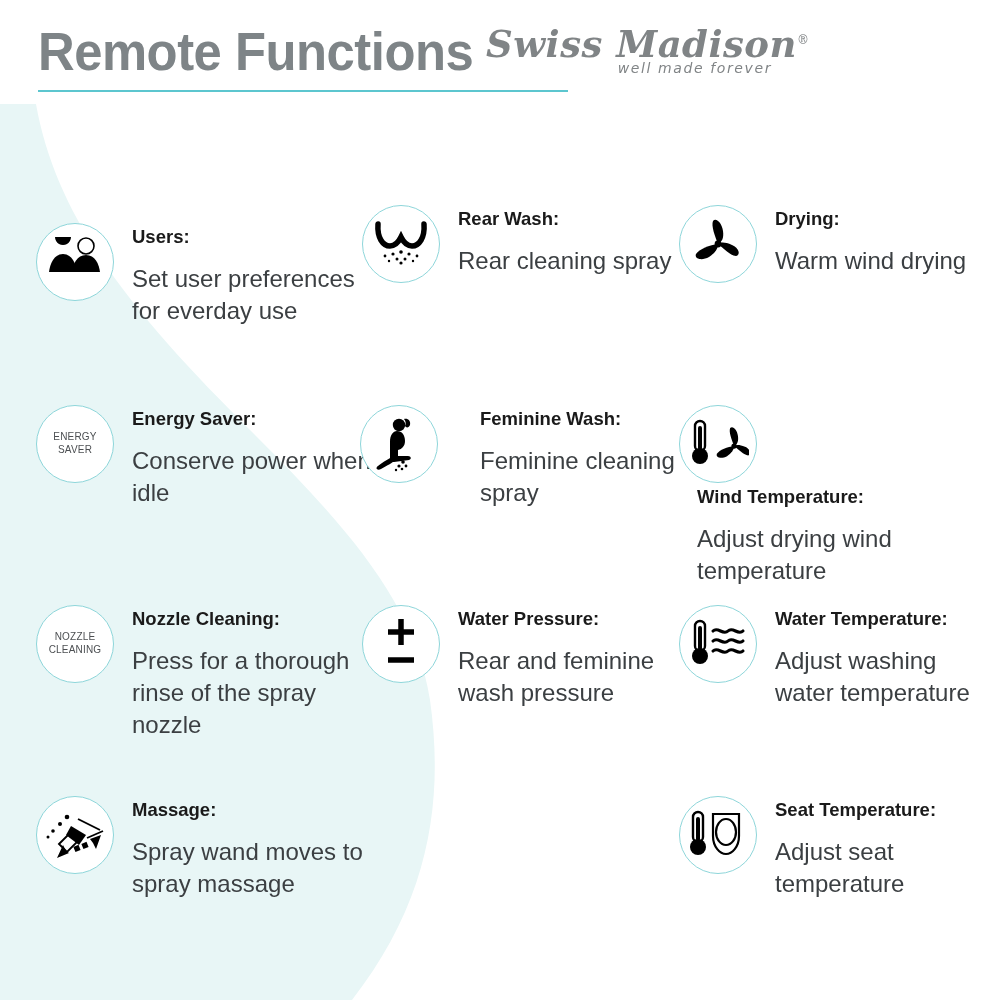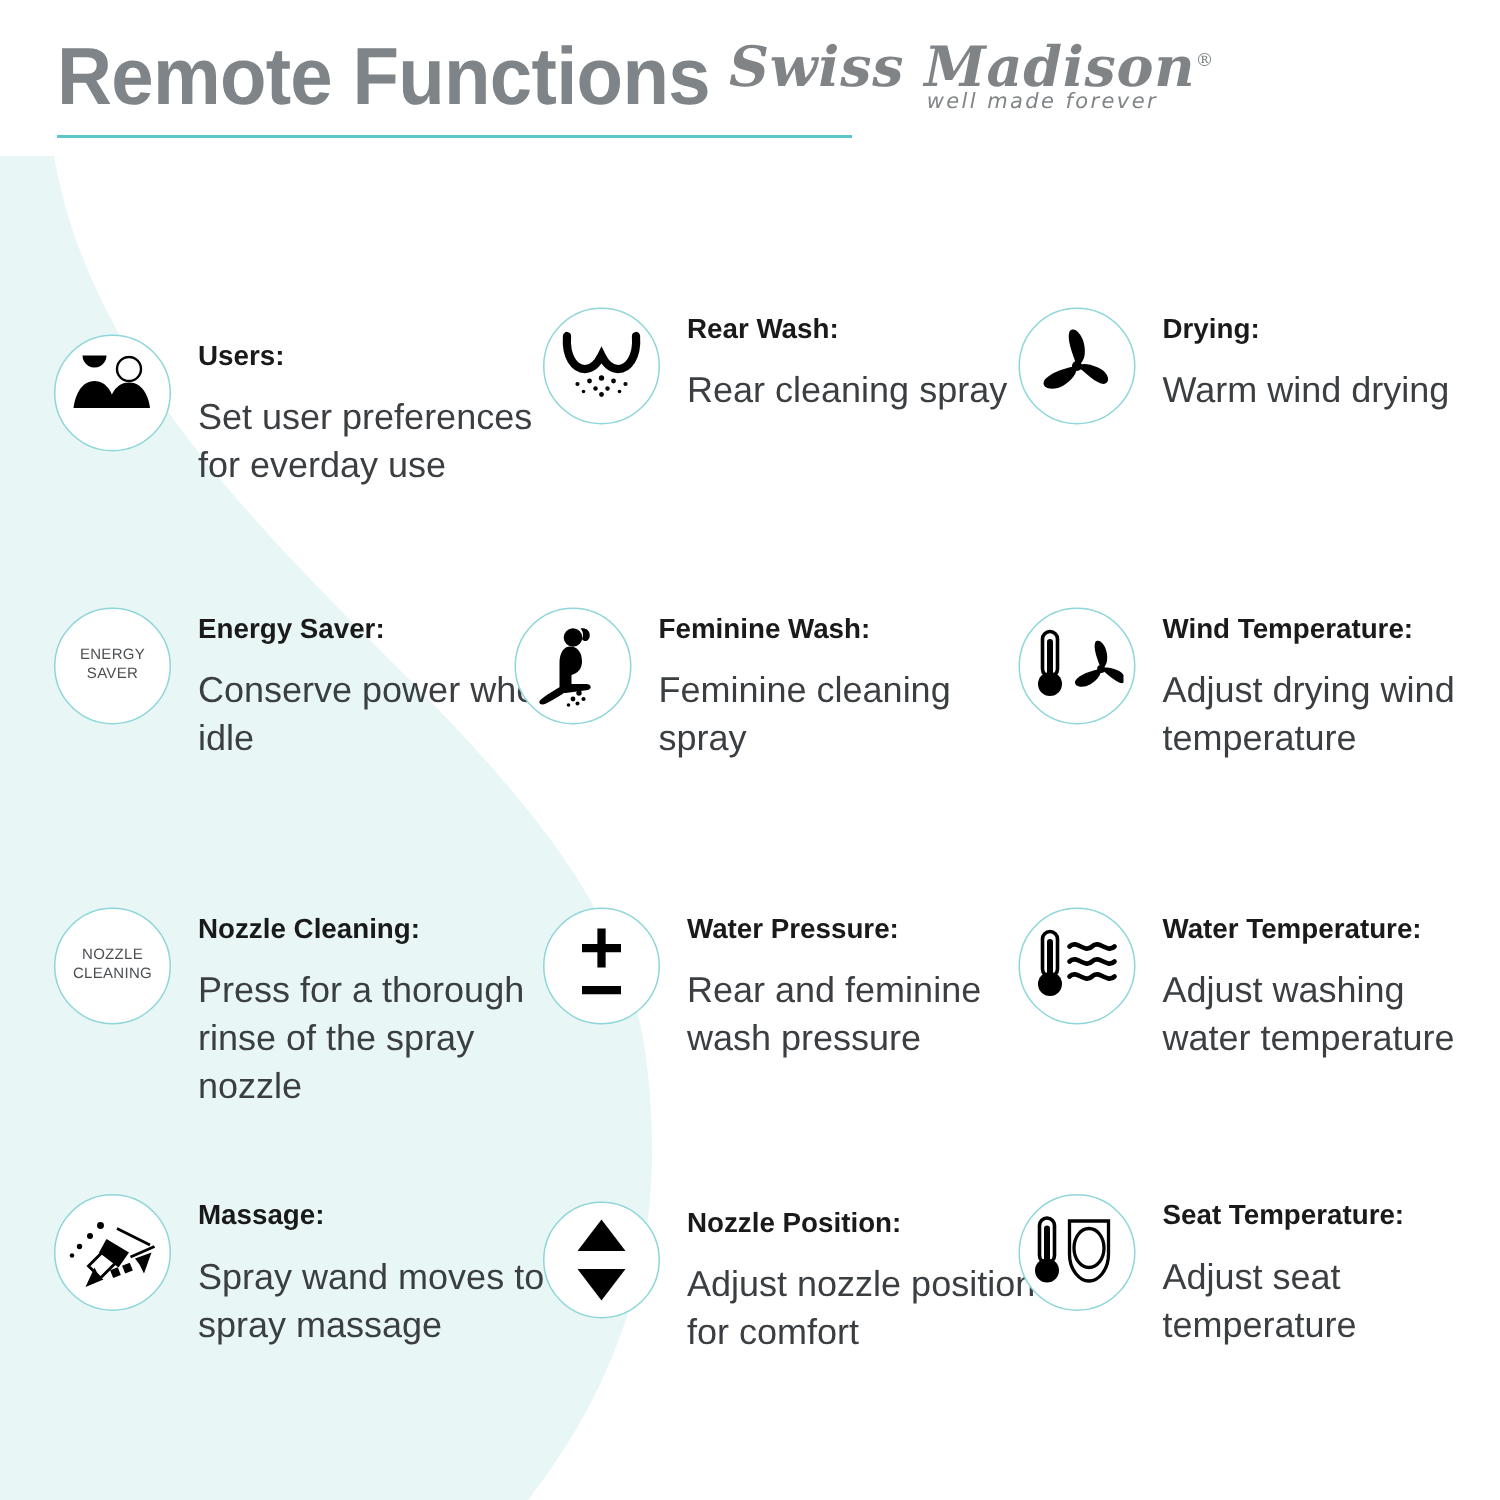--- a/index.html
+++ b/index.html
@@ -248,21 +248,21 @@
     <div class="cell" style="left:36px; top:405px;">
       <div class="icon-circle">
         <div class="circle-text">ENERGY SAVER</div>
       </div>
       <div class="cell-text">
         <div class="feat-title">Energy Saver:</div>
         <div class="feat-desc">Conserve power when idle</div>
       </div>
     </div>
 
-    <div class="cell" style="left:343px; top:405px;">
+    <div class="cell" style="left:360px; top:405px;gap:24px;">
       <div class="icon-circle">
         <svg width="58" height="56" viewBox="0 0 58 56">
           <g fill="#000">
             <circle cx="29" cy="9" r="6.2"></circle>
             <path d="M34 3 C38 2, 41 5, 40 9 C39 12, 36 12, 35 10 C36 8, 36 5, 34 3 Z"></path>
             <path d="M27 15 C32 15, 35 19, 35 25 C35 30, 32 33, 28 34 L28 40 L38 40 C41 40, 42 43, 39 44 L24 46 C21 46, 20 44, 20 41 L20 26 C20 19, 23 15, 27 15 Z"></path>
             <path d="M24 40 C20 42, 13 46, 8 50 C5 52, 7 55, 11 53 C17 50, 23 46, 26 44 Z"></path>
             <circle cx="33" cy="46" r="1.8"></circle>
             <circle cx="29" cy="50" r="1.6"></circle>
             <circle cx="36" cy="50" r="1.4"></circle>
@@ -270,21 +270,21 @@
             <circle cx="26" cy="54" r="1.2"></circle>
           </g>
         </svg>
       </div>
       <div class="cell-text">
         <div class="feat-title">Feminine Wash:</div>
         <div class="feat-desc">Feminine cleaning spray</div>
       </div>
     </div>
 
-    <div class="cell" style="left:679px; top:405px;">
+    <div class="cell" style="left:679px; top:405px;flex-direction:column;">
       <div class="icon-circle">
         <svg width="62" height="54" viewBox="0 0 62 54">
           <g>
             <rect x="8" y="4" width="10" height="30" rx="5" fill="#fff" stroke="#000" stroke-width="2.4"></rect>
             <rect x="11" y="9" width="4" height="24" rx="2" fill="#000"></rect>
             <circle cx="13" cy="39" r="8" fill="#000"></circle>
           </g>
           <g fill="#000" transform="translate(26,8) scale(0.78)">
             <path d="M27 27 C24 19, 20 9, 22 4 C25 0, 31 6, 32 14 C33 21, 31 25, 27 27 Z"></path>
             <path d="M27 27 C19 28, 8 32, 5 37 C3 42, 11 44, 18 40 C24 36, 27 32, 27 27 Z"></path>
@@ -368,32 +368,20 @@
             <path d="M26 49 L14 54 L20 41 L23 47 Z"></path>
           </g>
         </svg>
       </div>
       <div class="cell-text">
         <div class="feat-title">Massage:</div>
         <div class="feat-desc">Spray wand moves to spray massage</div>
       </div>
     </div>
 
-    <div class="cell" style="left:362px; top:801px;">
-      <div class="icon-circle">
-        <svg width="40" height="58" viewBox="0 0 40 58">
-          <path d="M20 2 L36 23 L4 23 Z" fill="#000"></path>
-          <path d="M20 56 L36 35 L4 35 Z" fill="#000"></path>
-        </svg>
-      </div>
-      <div class="cell-text">
-        <div class="feat-title">Nozzle Position:</div>
-        <div class="feat-desc">Adjust nozzle position for comfort</div>
-      </div>
-    </div>
 
     <div class="cell" style="left:679px; top:796px;">
       <div class="icon-circle">
         <svg width="62" height="54" viewBox="0 0 62 54">
           <g>
             <rect x="6" y="4" width="10" height="30" rx="5" fill="#fff" stroke="#000" stroke-width="2.4"></rect>
             <rect x="9" y="9" width="4" height="24" rx="2" fill="#000"></rect>
             <circle cx="11" cy="39" r="8" fill="#000"></circle>
           </g>
           <g fill="none" stroke="#000" stroke-width="2.2">

